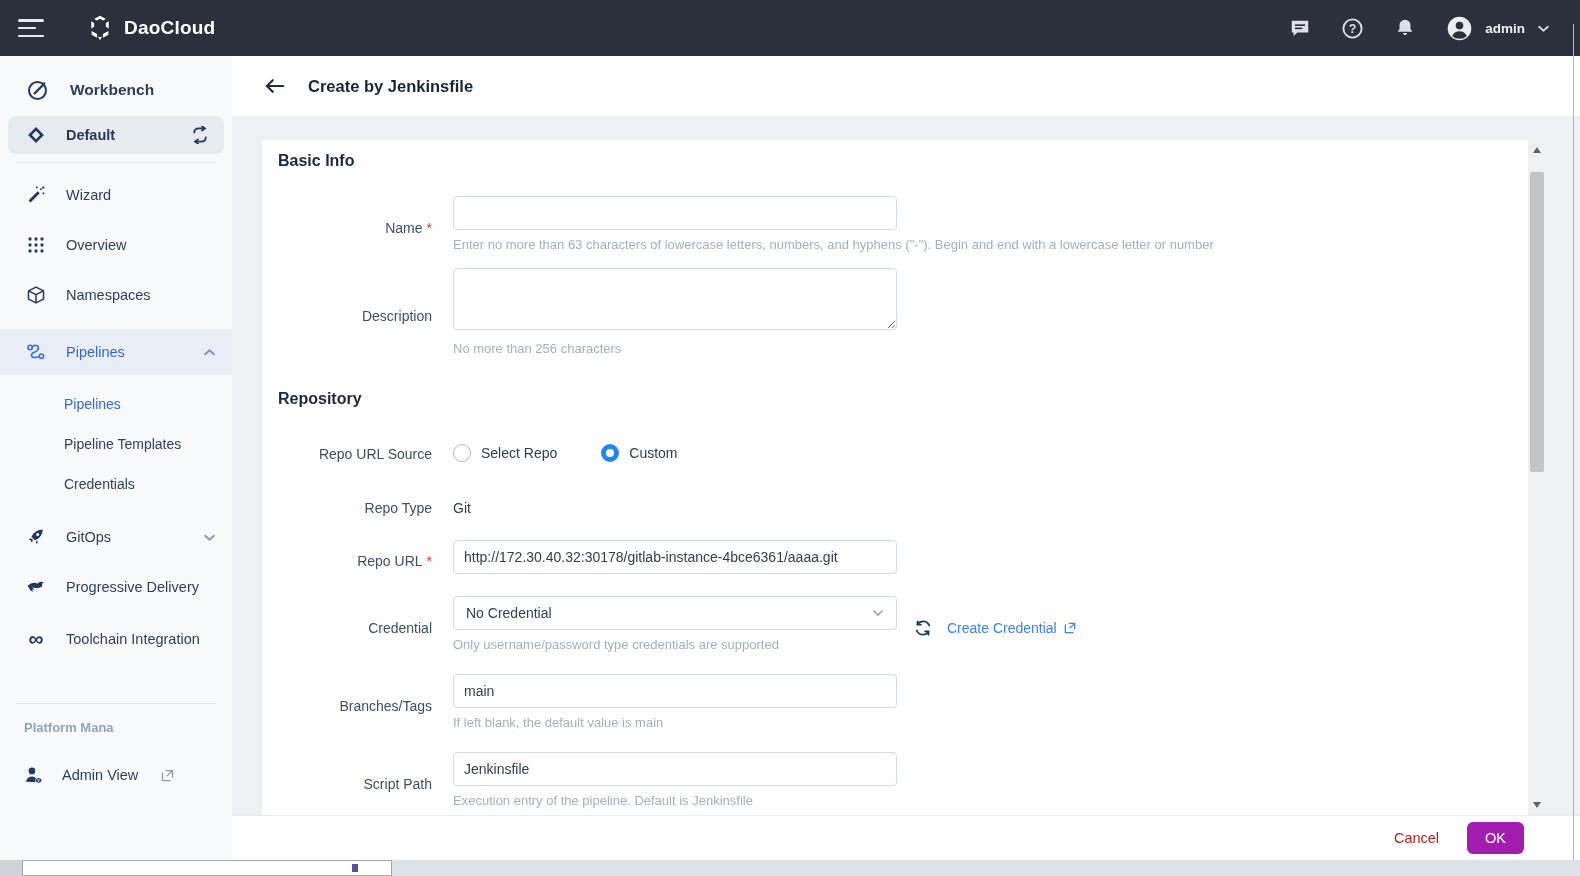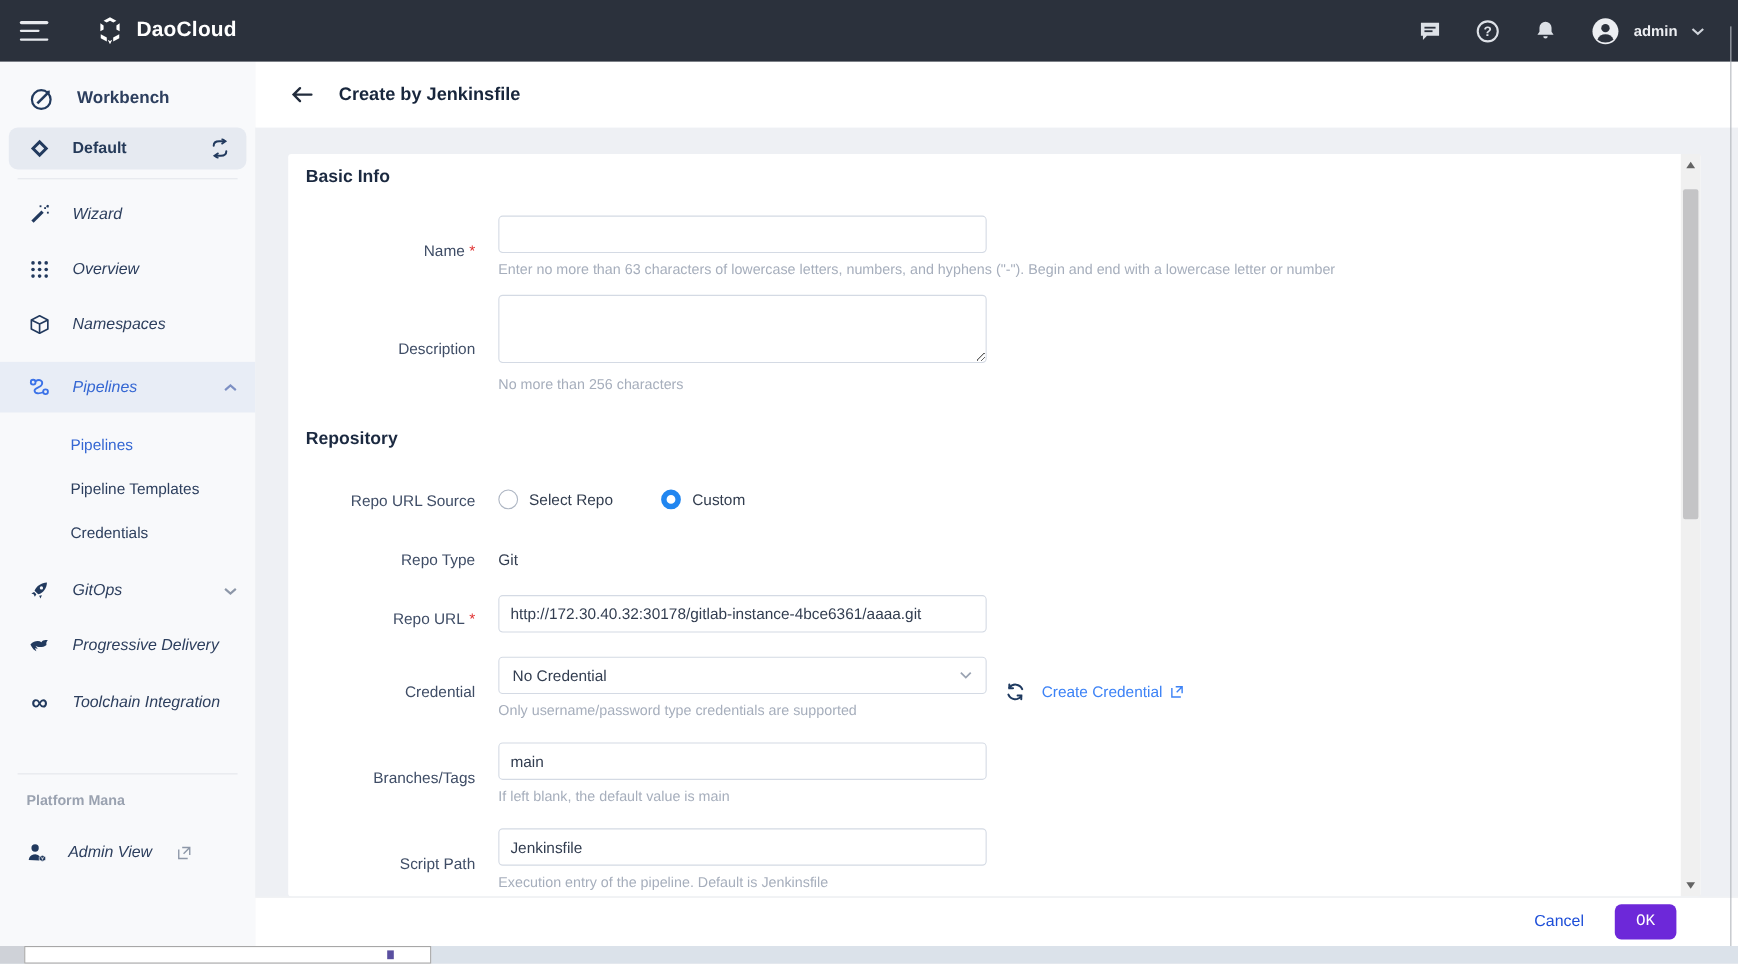--- a/index.html
+++ b/index.html
@@ -24,21 +24,21 @@
   .sidebar { position:absolute; top:56px; left:0; width:232px; bottom:16px;
     background:#f8f9fb; display:flex; flex-direction:column; z-index:30; }
   .side-row { display:flex; align-items:center; color:#2d3f5e; cursor:pointer; }
   .workbench-row { margin:22px 16px 0 26px; gap:20px; font-size:15.5px; font-weight:700; }
   .workbench-row .lbl{ font-weight:700; }
   .ws-pill { margin:14px 8px 0 8px; height:38px; background:#e6eaf1; border-radius:8px;
     display:flex; align-items:center; padding:0 14px 0 18px; gap:20px; }
   .ws-pill .lbl { font-size:14.5px; font-weight:700; color:#253a59; }
   .ws-swap { margin-left:auto; color:#223a5e; display:flex; }
   .side-divider { height:1px; background:#e4e7ec; margin:8px 16px 0 16px; }
-  .nav-item { height:36px; margin-top:14px; padding:0 16px 0 26px; gap:20px; font-size:14.5px; font-weight:500;font-style:italic; }
+  .nav-item { height:36px; margin-top:14px; padding:0 16px 0 26px; gap:20px; font-size:14.5px; font-weight:500; }
   .nav-item .icn { width:20px; display:flex; justify-content:center; color:#223a5e; }
   .nav-item.active-parent { margin-top:16px; height:46px; background:#e8edf6; color:#3567d3; }
   .nav-item.active-parent .icn { color:#3b72e8; }
   .chev { margin-left:auto; color:#8d97a8; display:flex; }
   .nav-item.active-parent .chev { color:#7d90c4; }
   .sub-item { height:30px; margin-top:10px; padding-left:64px; font-size:14px; font-weight:500;
     color:#2d3f5e; display:flex; align-items:center; cursor:pointer; }
   .sub-item.first { margin-top:14px; }
   .sub-item.active { color:#3567d3; }
   .infinity { font-size:21px; font-weight:700; line-height:14px; color:#223a5e; }
@@ -85,24 +85,24 @@
   .vs-arrow { position:absolute; left:0; width:18px; height:16px; display:flex; align-items:center; justify-content:center; }
   .vs-arrow.up { top:2px; } .vs-arrow.down { bottom:2px; }
   .tri-up { width:0; height:0; border-left:4px solid transparent; border-right:4px solid transparent; border-bottom:6px solid #636363; }
   .tri-down { width:0; height:0; border-left:4px solid transparent; border-right:4px solid transparent; border-top:6px solid #636363; }
   .vs-thumb { position:absolute; left:2px; right:2px; top:32px; height:300px; background:#c4c4c6; border-radius:2px; }
 
   
   .footerbar { position:absolute; left:0; right:0; bottom:0; height:45px; background:#fff;
     border-top:1px solid #e8eaed; display:flex; align-items:center; justify-content:flex-end;
     padding-right:56px; gap:28px; z-index:10; }
-  .btn-cancel { font-size:14.5px; color:#1d4ed8; background:none; border:none; cursor:pointer;
+  .btn-cancel { font-size:14.5px; color:#b91c1c; background:none; border:none; cursor:pointer;
     font-family:"Liberation Sans",sans-serif;text-align:right; }
-  .btn-ok { min-width:56px; height:32px; background:#6d28d9; color:#fff; font-size:14.5px;
-    border:none; border-radius:6px; cursor:pointer; padding:0 18px; font-family:Liberation Mono, monospace; }
+  .btn-ok { min-width:56px; height:32px; background:#a21caf; color:#fff; font-size:14.5px;
+    border:none; border-radius:6px; cursor:pointer; padding:0 18px; font-family:Liberation Sans, sans-serif; }
 
   
   .bottom-strip { position:absolute; left:0; right:0; bottom:0; height:16px; background:#dbe2ea; z-index:50; }
   .bs-corner { position:absolute; left:0; top:0; width:22px; height:16px; background:#cfd2d8; }
   .bs-track { position:absolute; left:22px; top:0; width:370px; height:16px; background:#fff; border:1px solid #a7a7a7; }
   .bs-glyph { position:absolute; left:352px; top:4px; width:6px; height:8px; background:#5a4fa0; }
   .edge-line { position:absolute; right:6px; top:24px; bottom:16px; width:0; border-left:1px solid #b3b7bd; z-index:60; }
 
   svg { display:block; }
 </style>

